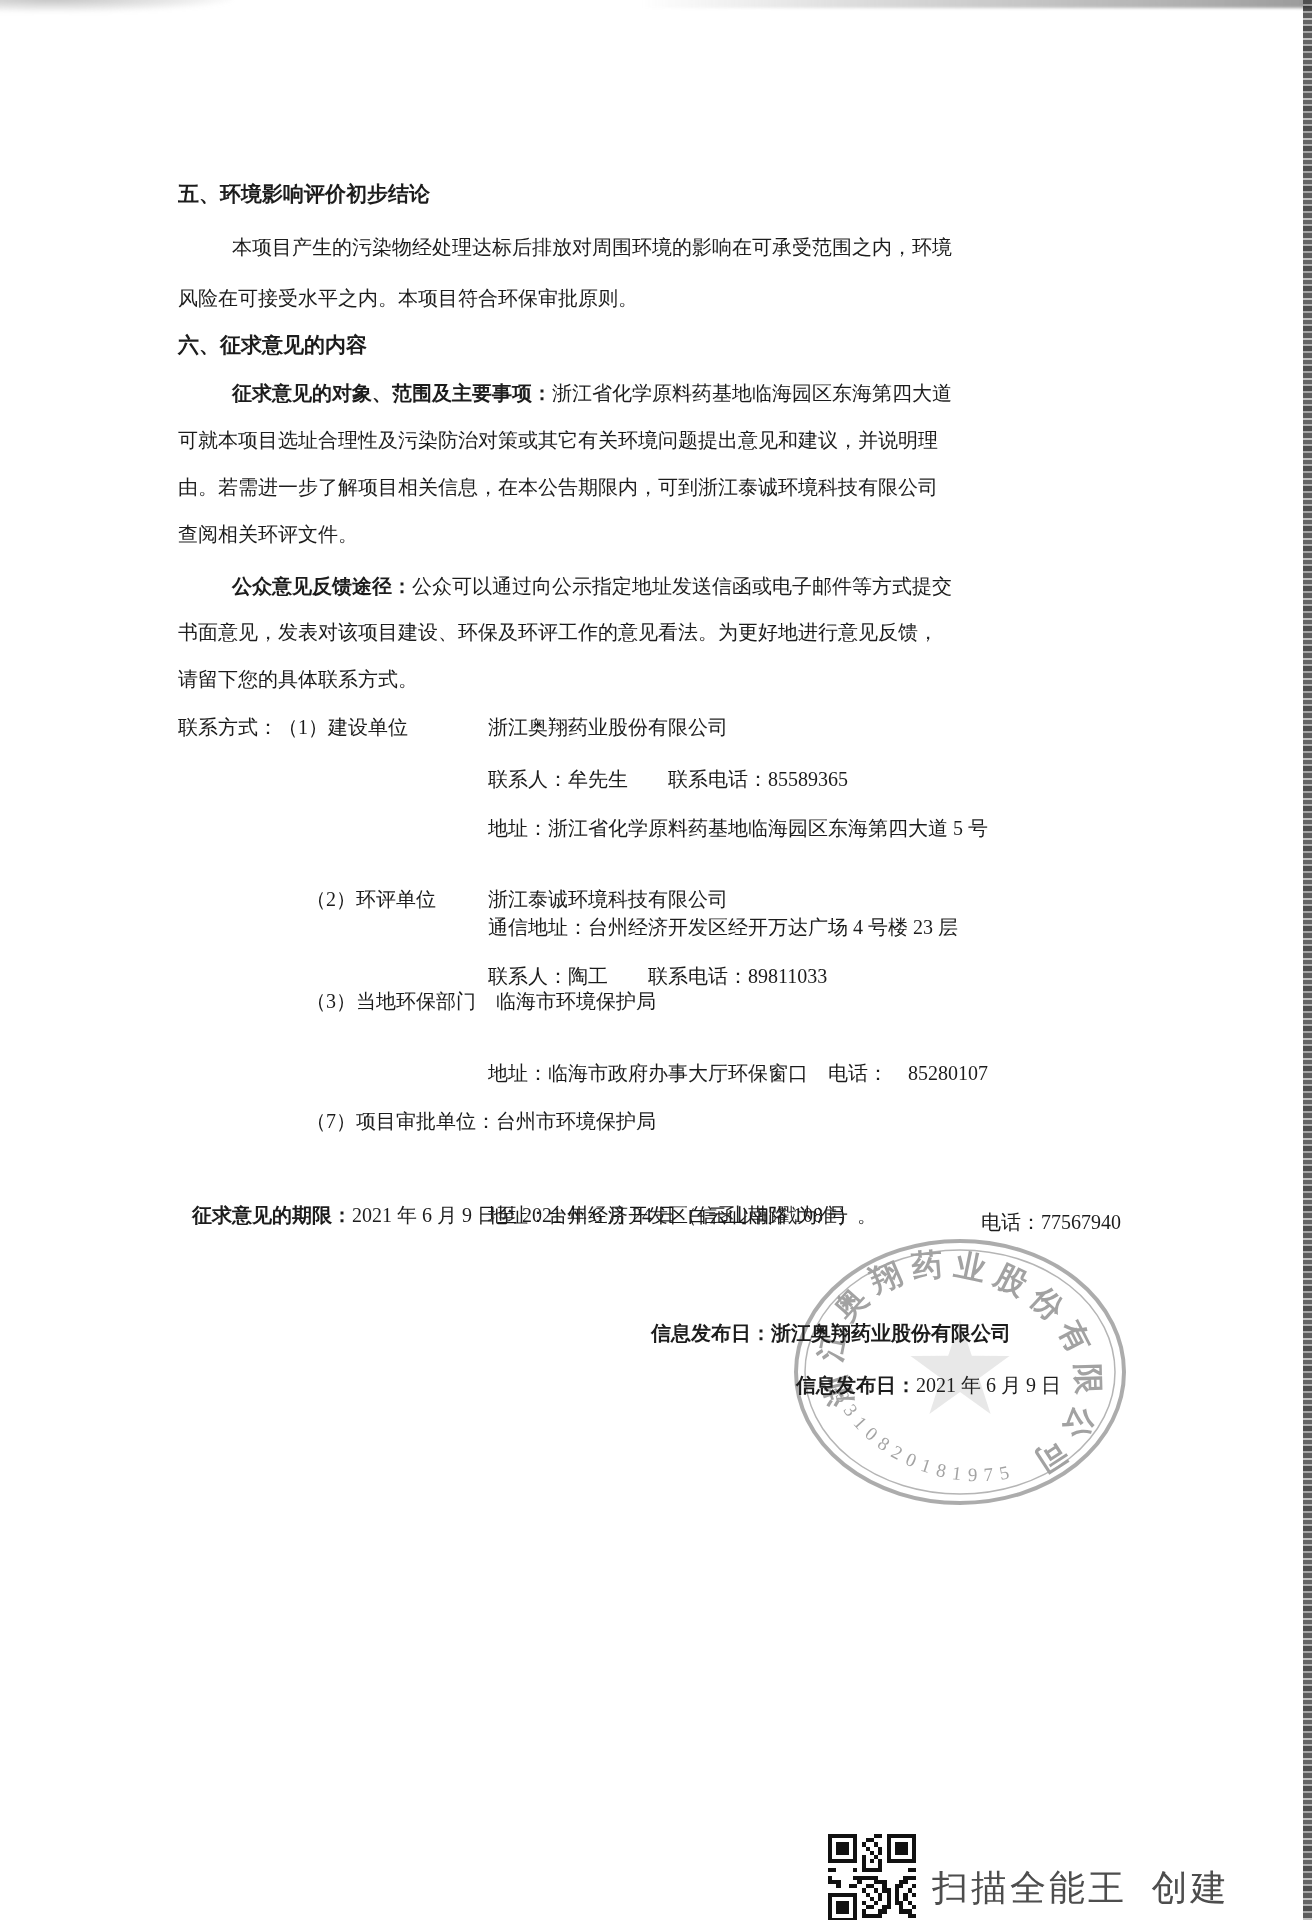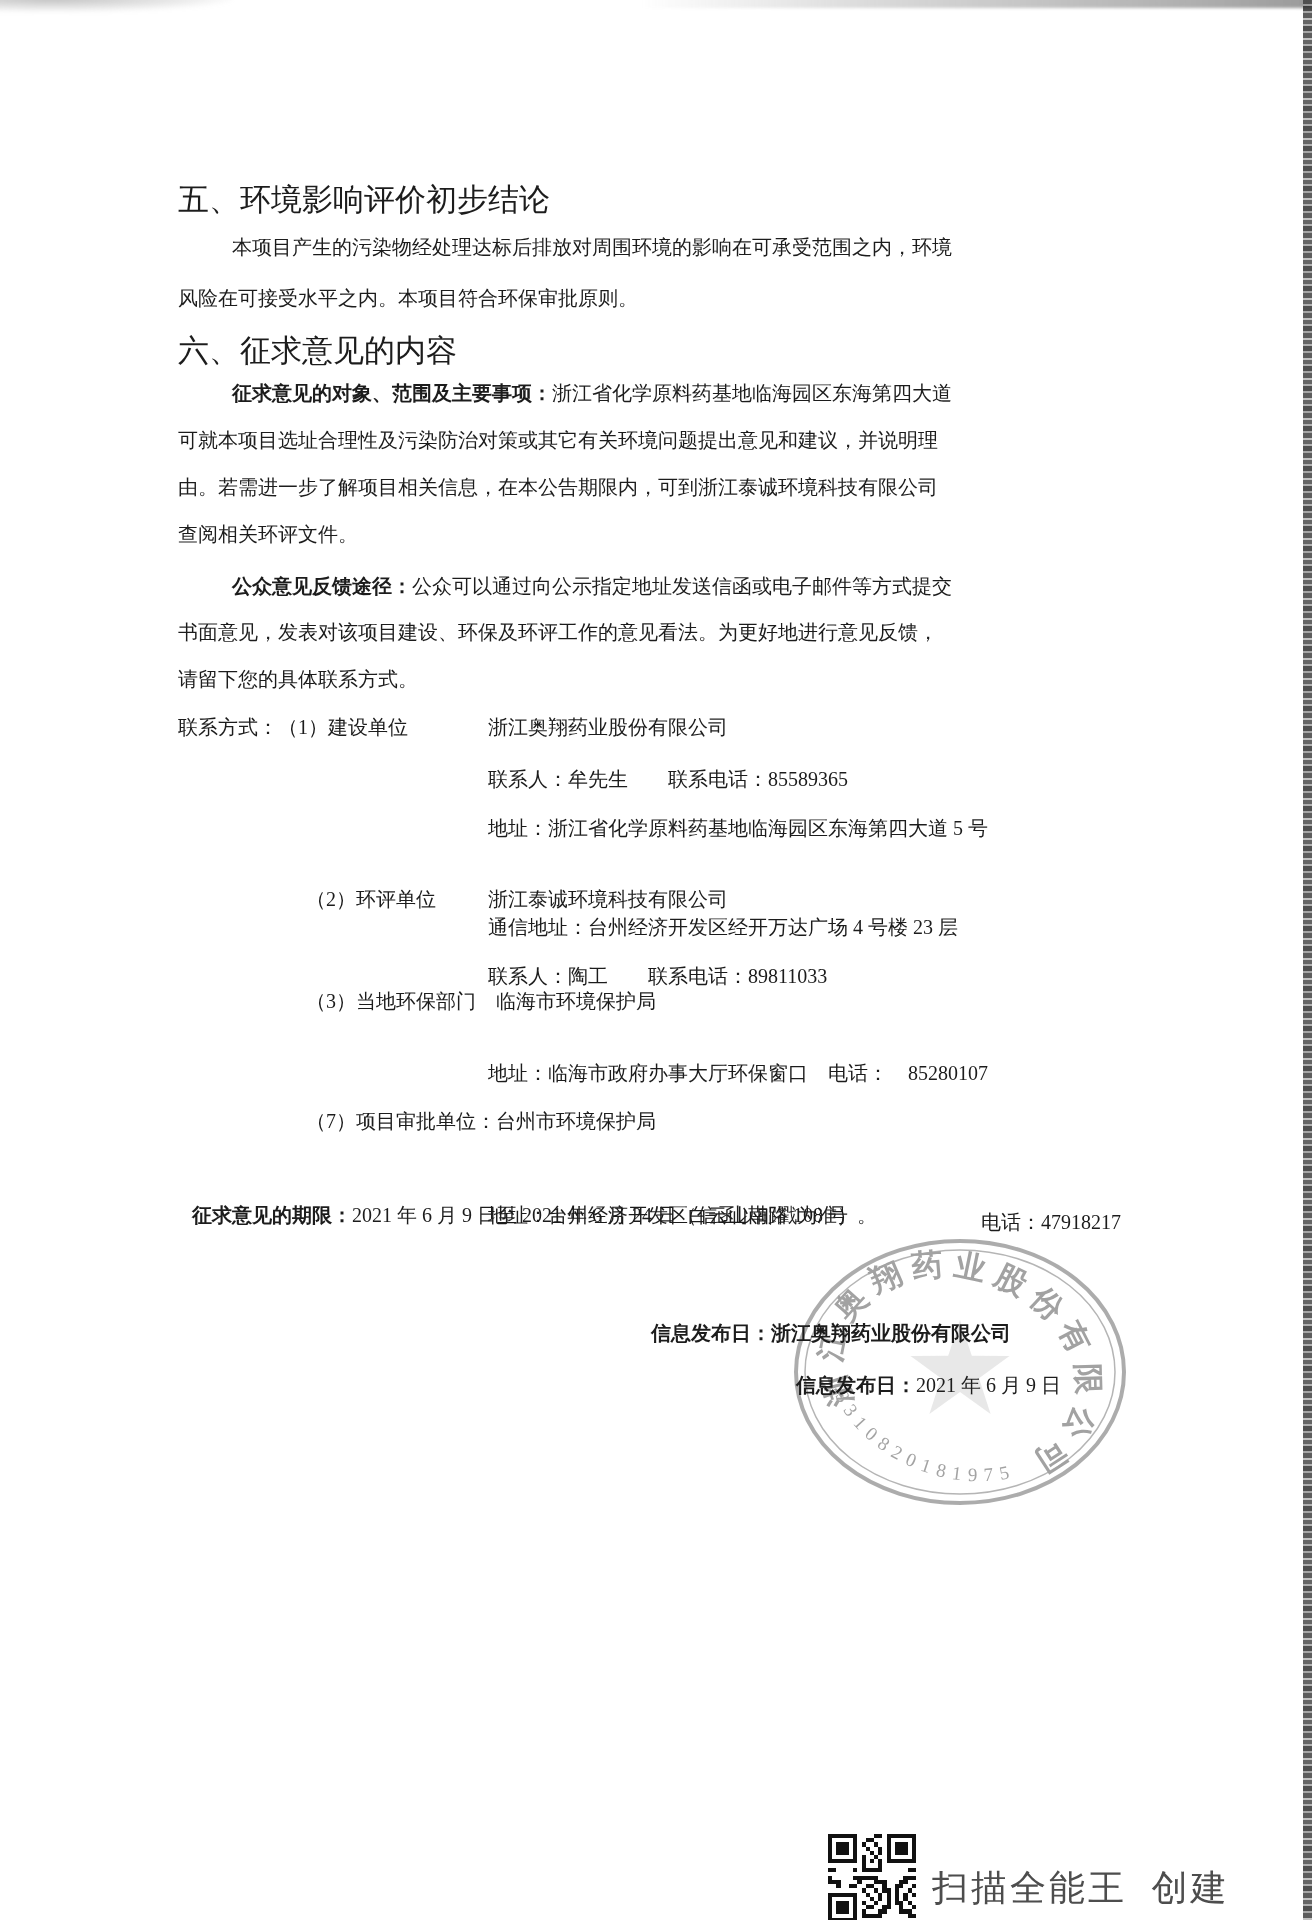--- a/index.html
+++ b/index.html
@@ -2,21 +2,21 @@
 <html><head>
 <meta charset="utf-8">
 <style>
   html,body{margin:0;padding:0}
   body{
     width:1312px;height:1920px;position:relative;overflow:hidden;
     background:#ffffff;color:#1c1c1c;
     font-family:"Liberation Serif","DejaVu Serif",serif;
   }
   .line{position:absolute;white-space:nowrap;font-size:20px;line-height:1.15;z-index:3}
-  .h{font-size:31px;font-weight:400}
+  .h{font-size:21px;font-weight:700}
   .b{font-weight:700}
   .rel{position:relative;display:block}
   .abs{position:absolute;top:0}
   
   .smudge-tl{position:absolute;left:-8px;top:-4px;width:240px;height:16px;z-index:2;
     background:radial-gradient(ellipse at 25% 10%,rgba(110,110,110,.45),rgba(150,150,150,.18) 55%,transparent 75%);
     filter:blur(2px)}
   .smudge-top{position:absolute;left:640px;top:-3px;width:672px;height:11px;z-index:2;
     background:linear-gradient(90deg,transparent,rgba(120,120,120,.28) 35%,rgba(90,90,90,.5) 85%,rgba(70,70,70,.55));
     filter:blur(1.5px)}
@@ -53,21 +53,21 @@
 
 <div class="line rel" style="left:178px;top:716px;width:960px"><span>联系方式：（1）建设单位</span><span class="abs" style="left:310px">浙江奥翔药业股份有限公司</span></div>
 <div class="line" style="left:488px;top:768px">联系人：牟先生　　联系电话：85589365</div>
 <div class="line" style="left:488px;top:817px">地址：浙江省化学原料药基地临海园区东海第四大道 5 号</div>
 <div class="line rel" style="left:306px;top:865px;width:840px"><span>（2）环评单位</span><span class="abs" style="left:182px">浙江泰诚环境科技有限公司</span></div>
 <div class="line" style="left:488px;top:916px">通信地址：台州经济开发区经开万达广场 4 号楼 23 层</div>
 <div class="line" style="left:488px;top:965px">联系人：陶工　　联系电话：89811033</div>
 <div class="line" style="left:306px;top:990px">（3）当地环保部门　临海市环境保护局</div>
 <div class="line" style="left:488px;top:1062px">地址：临海市政府办事大厅环保窗口　电话：　85280107</div>
 <div class="line" style="left:306px;top:1110px">（7）项目审批单位：台州市环境保护局</div>
-<div class="line rel" style="left:488px;top:1158px;width:680px"><span>地址：台州经济开发区白云山南路 108 号</span><span class="abs" style="left:493px;top:7px">电话：47918217</span></div>
+<div class="line rel" style="left:488px;top:1158px;width:680px"><span>地址：台州经济开发区白云山南路 108 号</span><span class="abs" style="left:493px;top:7px">电话：77567940</span></div>
 
 <div class="line" style="left:192px;top:1204px"><span class="b">征求意见的期限：</span><span>2021 年 6 月 9 日至 2021 年 6 月 24 日（信函以邮戳为准）。</span></div>
 
 <svg class="seal" viewBox="0 0 340 272" xmlns="http://www.w3.org/2000/svg">
   <ellipse cx="170" cy="136" rx="164" ry="131" fill="none" stroke="#9b9b9b" stroke-width="4"></ellipse>
   <ellipse cx="170" cy="136" rx="155" ry="122" fill="none" stroke="#a5a5a5" stroke-width="1.5"></ellipse>
   <polygon fill="#b5b5b5" opacity="0.38" points="170,84 181.8,119.8 219.5,119.9 189,142.2 200.6,178.1 170,156 139.4,178.1 151,142.2 120.5,119.9 158.2,119.8"></polygon>
   <g transform="rotate(18 170 136)">
     <path id="seal-arc-top" d="M 78.1 196.4 A 120 94 0 1 1 261.9 196.4" fill="none"></path>
     <path id="seal-arc-bottom" d="M 58.6 196.8 A 136 106 0 0 0 281.4 196.8" fill="none"></path>

